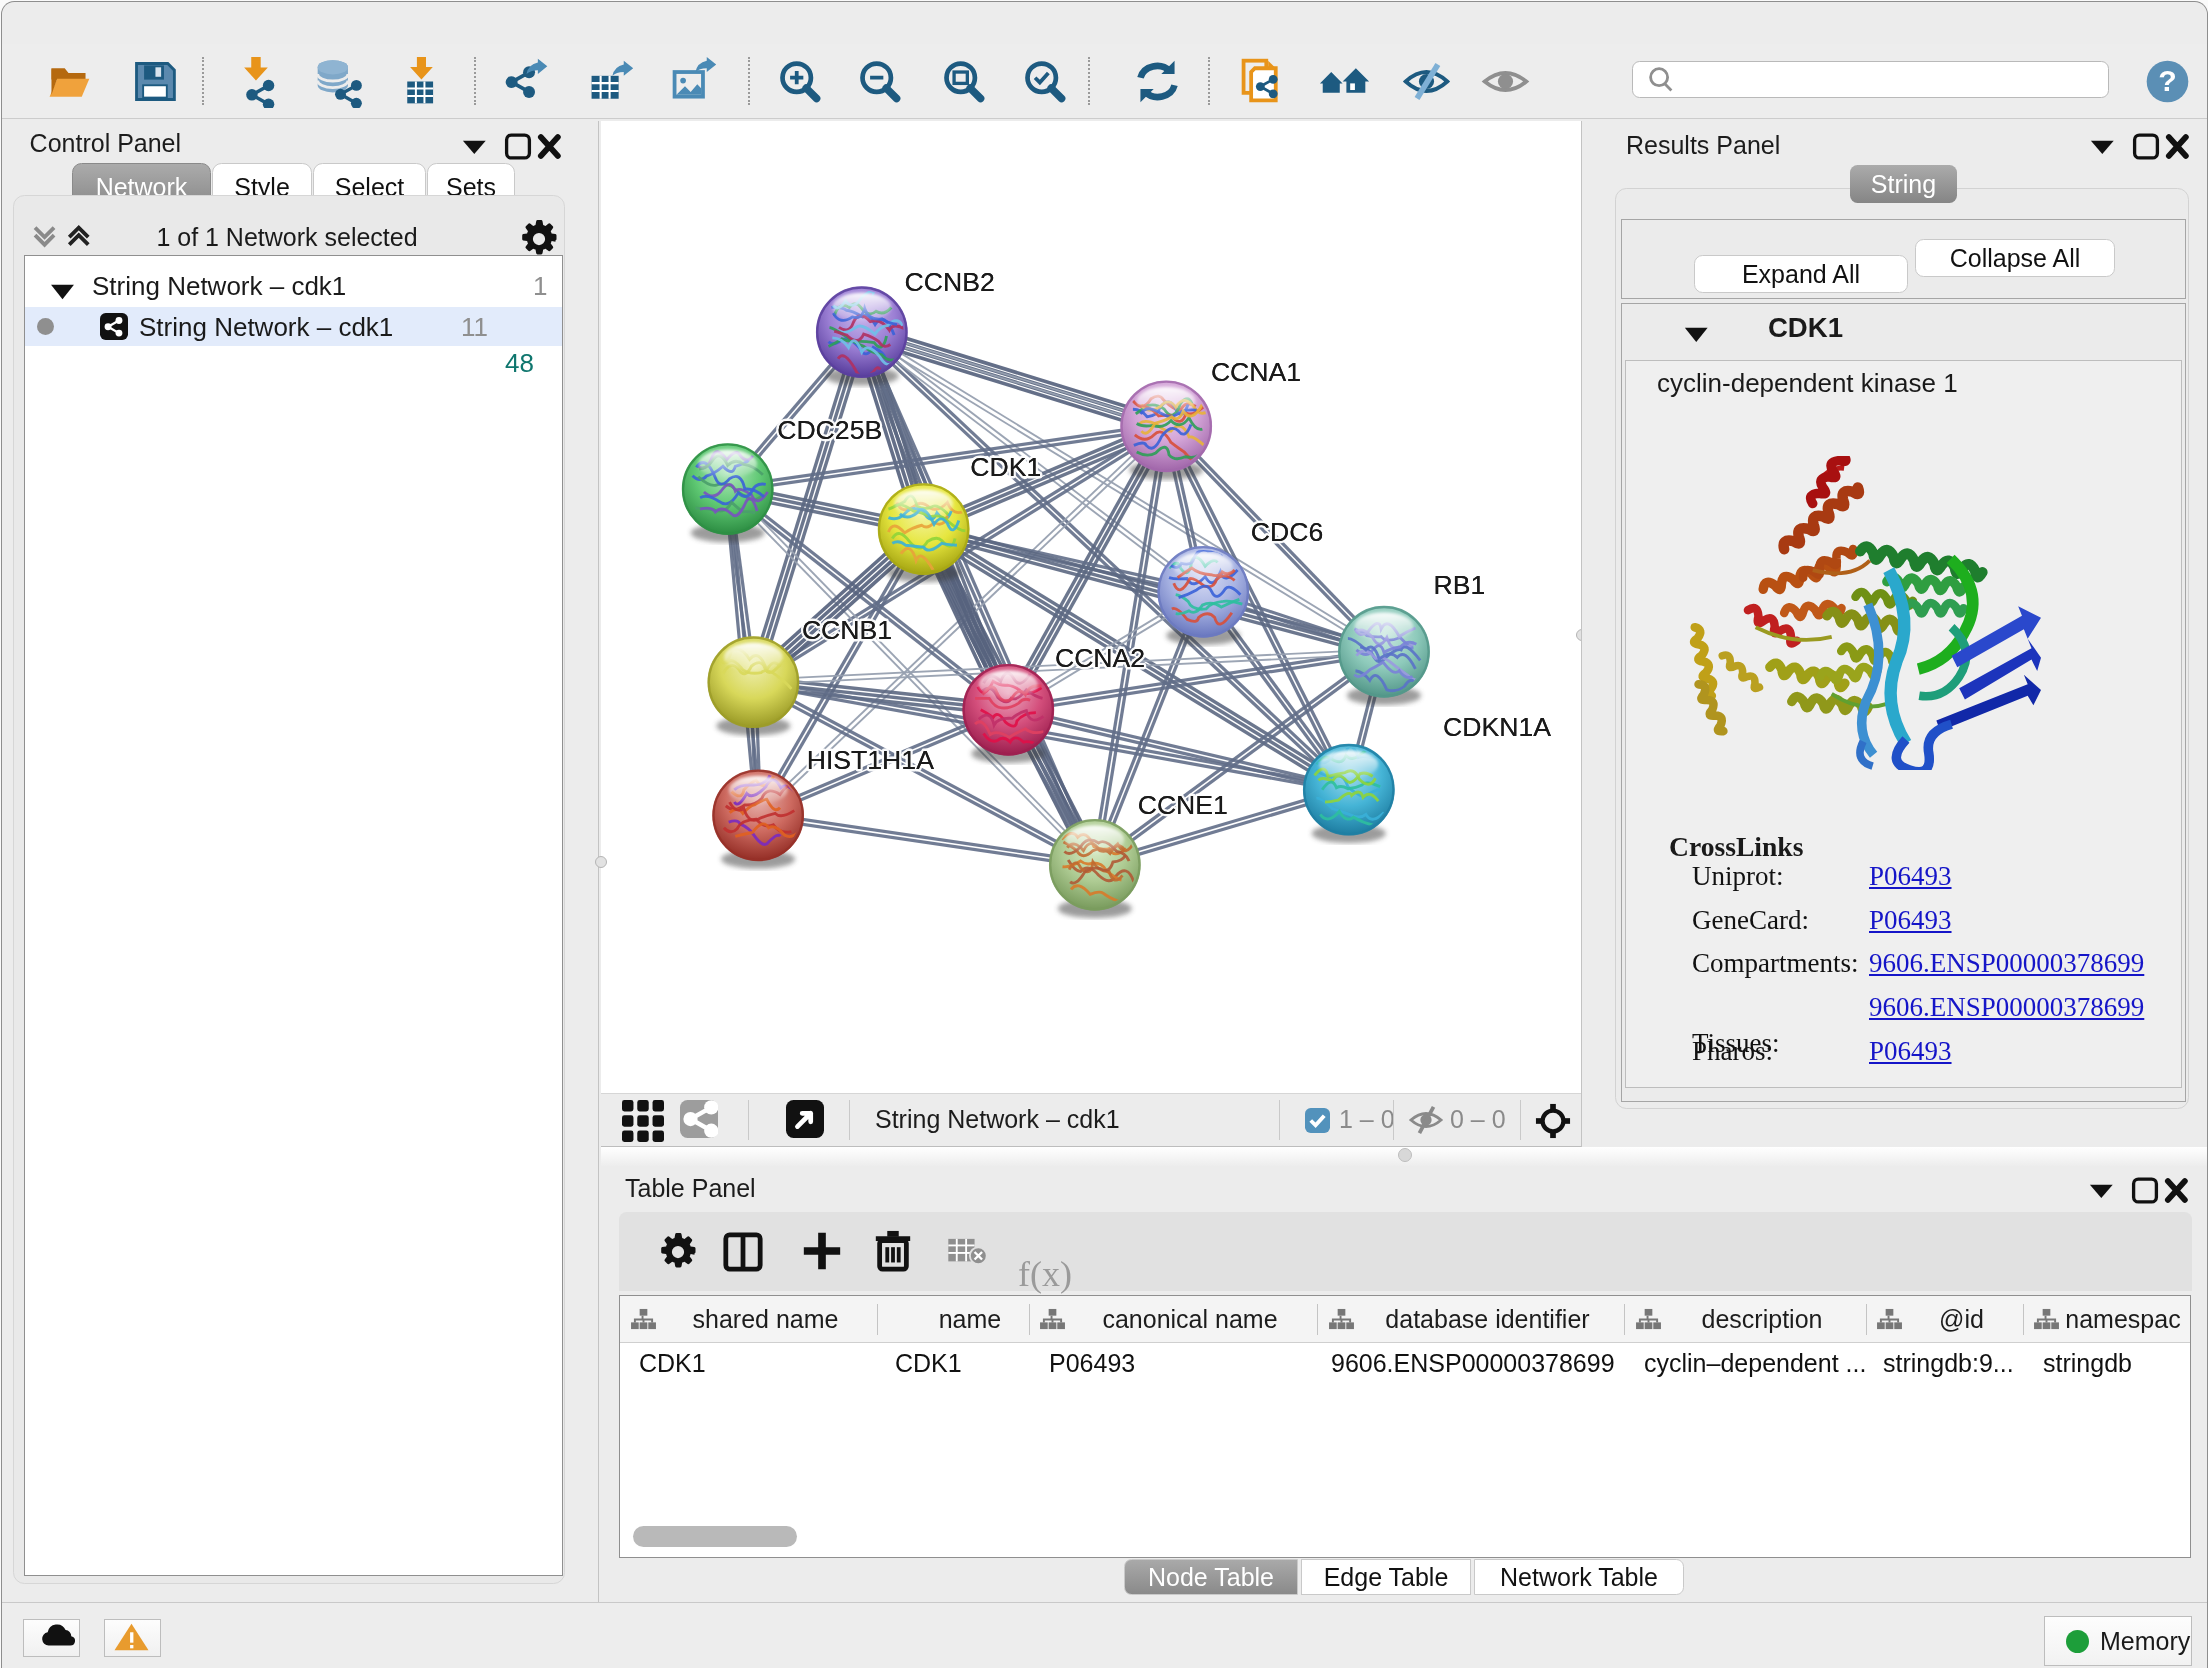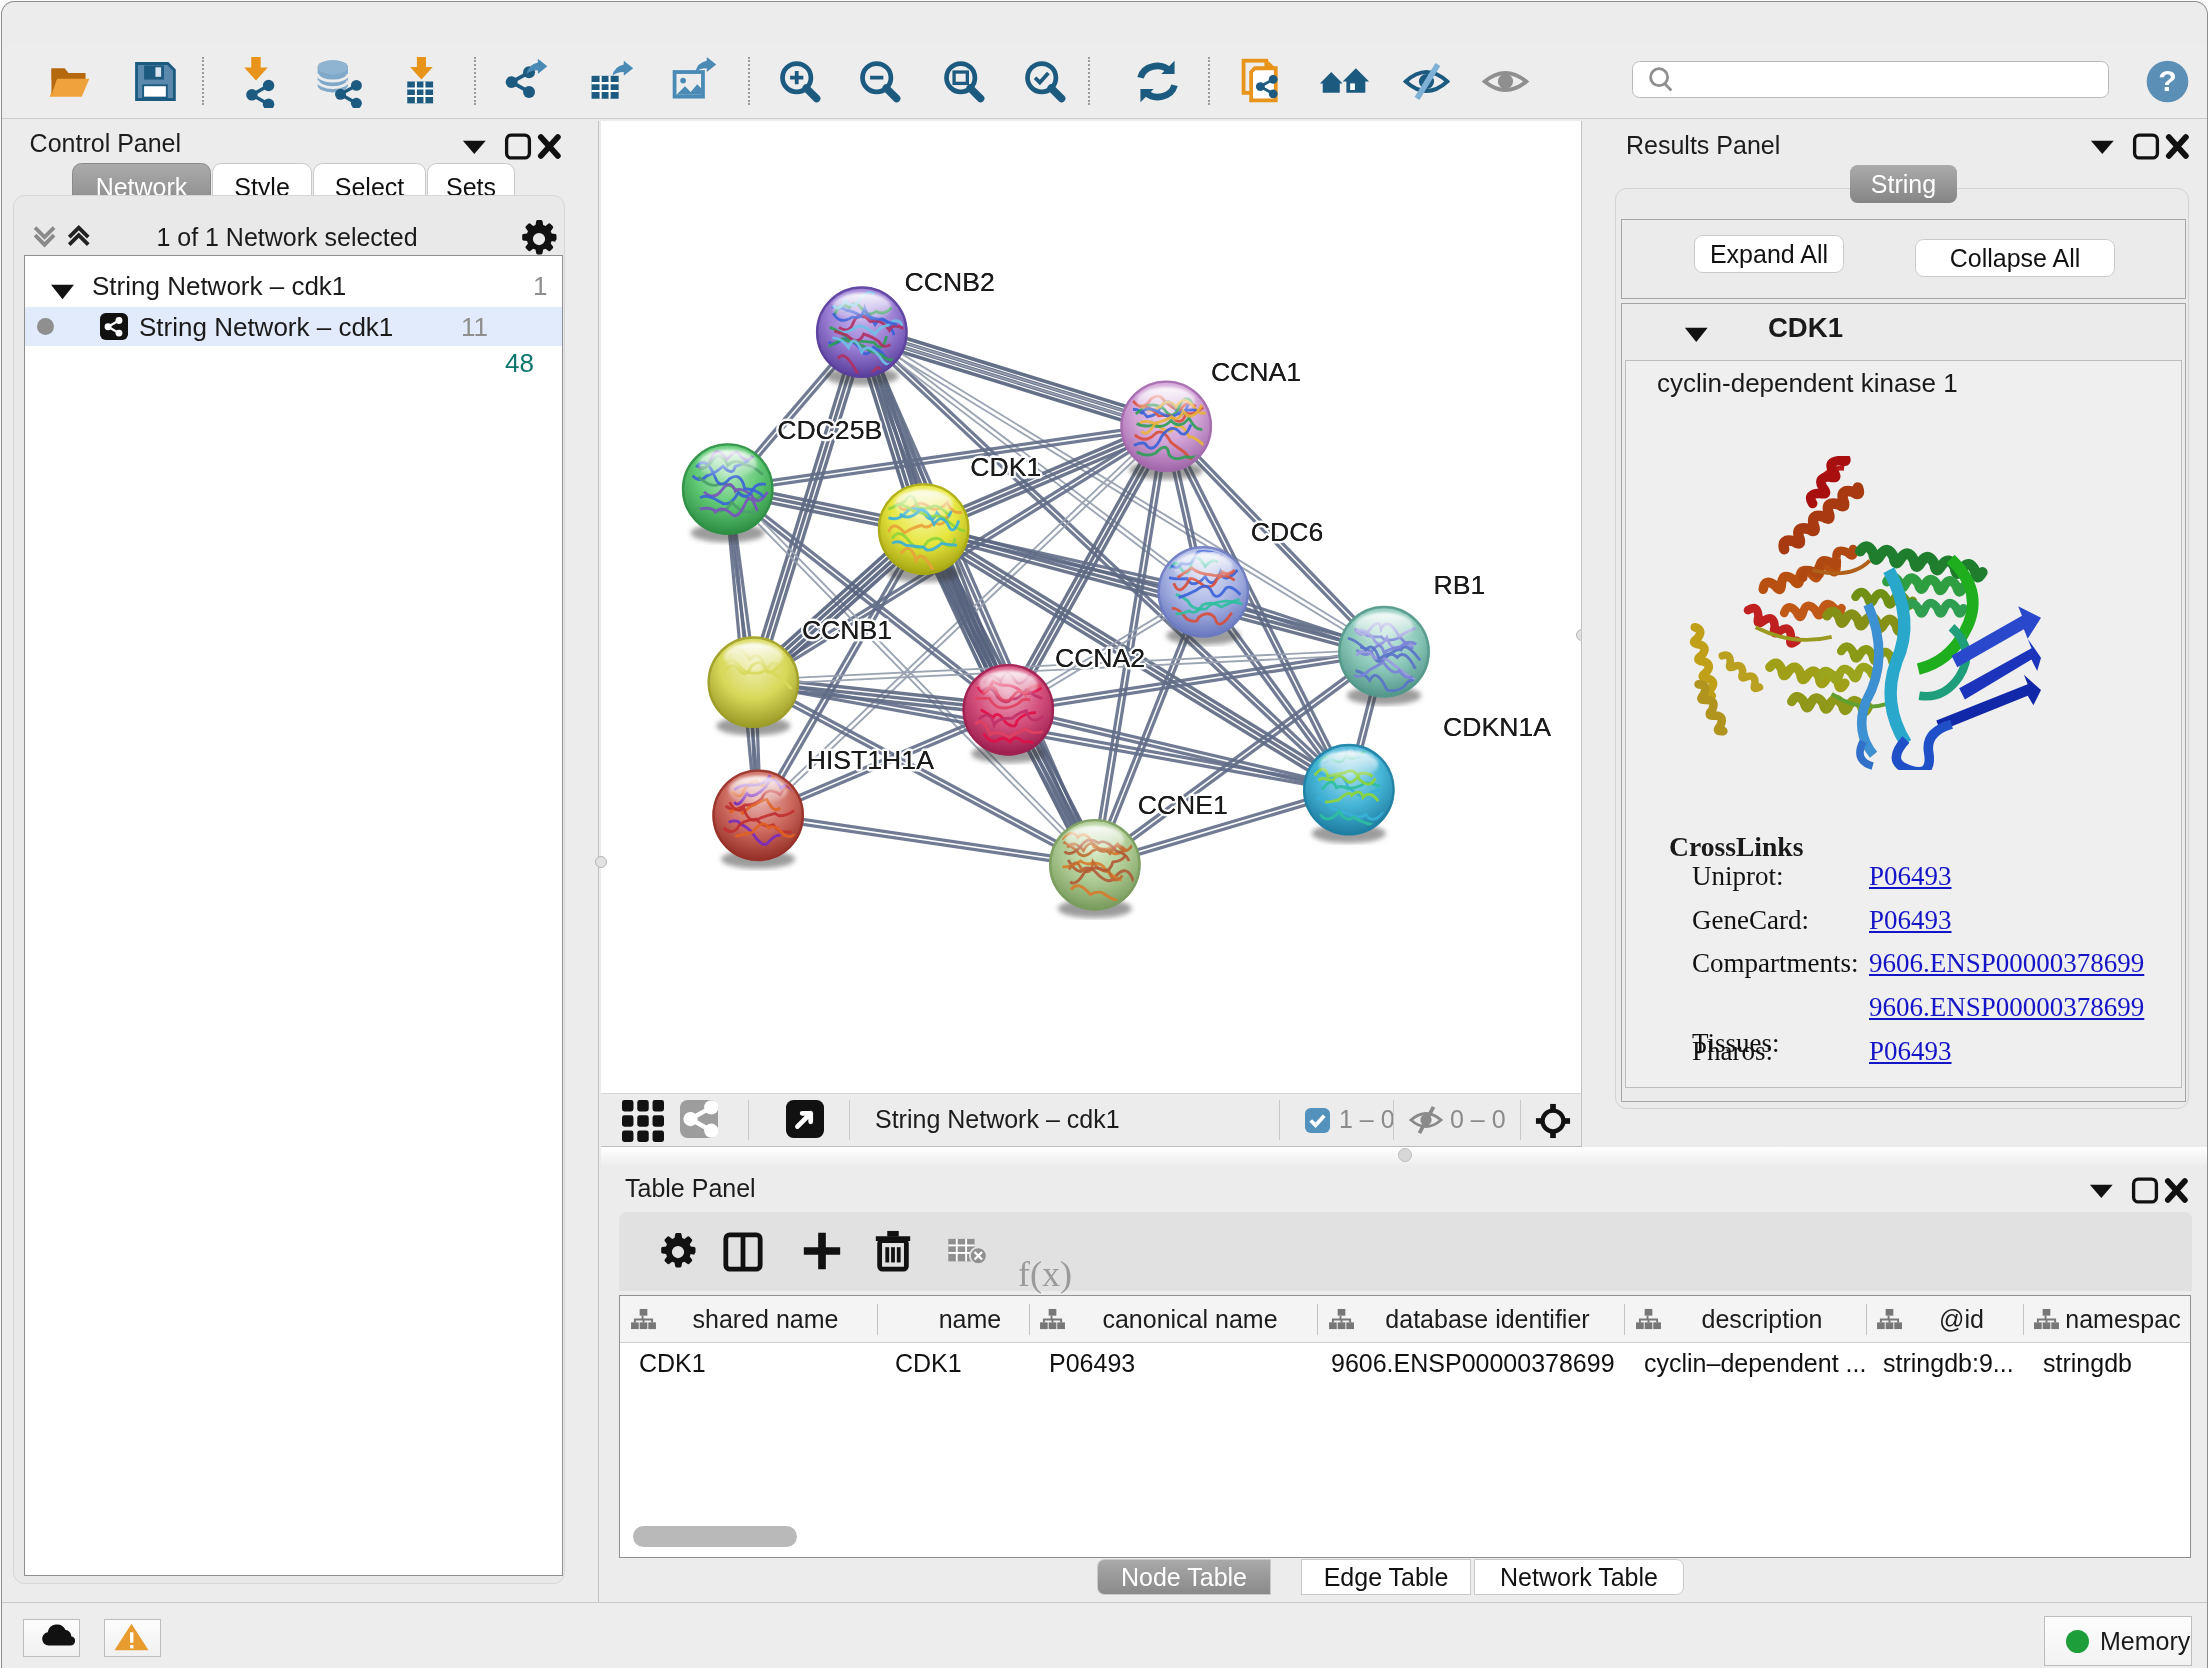--- a/index.html
+++ b/index.html
@@ -712,21 +712,21 @@
   <div class="results">
     <div class="ptitle" style="position:absolute;left:44px;top:9.5px;">Results Panel</div>
     <svg class="abs" style="left:507px;top:12.4px;" width="114" height="27" viewBox="0 0 120 28">
       <path d="M2 8 L26 8 L14 22 Z" fill="#111"></path>
       <rect x="48" y="2" width="24" height="24" rx="5" fill="none" stroke="#111" stroke-width="3.5"></rect>
       <path d="M84 4 L102 24 M102 4 L84 24" stroke="#111" stroke-width="6" stroke-linecap="round"></path>
     </svg>
     <div class="rs-outer"></div>
     <div class="stringtab">String</div>
     <div style="position:absolute;left:39px;top:98px;width:565px;height:80px;border:1.9px solid #a5a5a5;"></div>
-    <div class="btn" style="left:112px;top:114px;width:150px;line-height:36px;">Expand All</div>
+    <div class="btn" style="left:112px;top:134px;width:214px;line-height:36px;">Expand All</div>
     <div class="btn" style="left:333px;top:118px;width:200px;line-height:36px;">Collapse All</div>
     <div style="position:absolute;left:39px;top:182px;width:565px;height:799px;border:1.9px solid #a5a5a5;"></div>
     <svg class="abs" style="left:100px;top:202px;" width="28.5" height="23" viewBox="0 0 30 24">
         <path d="M3 5 L27 5 L15 20 Z" fill="#111"></path>
       </svg>
     <div style="position:absolute;left:171px;top:191px;width:105px;font-size:27.6px;font-weight:bold;text-align:center;">CDK1</div>
     <div style="position:absolute;left:43px;top:239px;width:557px;height:728px;background:#efefef;border:1.9px solid #bdbdbd;"></div>
     <div style="position:absolute;left:75px;top:247px;font-size:26px;">cyclin-dependent kinase 1</div>
     <svg class="abs" style="left:88px;top:335px;" width="371" height="314" viewBox="0 0 390 330">
         <path d="M158 25 q10 -14 25 -12" fill="none" stroke="#b81818" stroke-width="5"></path>
@@ -885,21 +885,21 @@
         </div>
       <div class="td" style="left:19px;">CDK1</div>
         <div class="td" style="left:275px;">CDK1</div>
         <div class="td" style="left:429px;">P06493</div>
         <div class="td" style="left:711px;">9606.ENSP00000378699</div>
         <div class="td" style="left:1024px;">cyclin–dependent ...</div>
         <div class="td" style="left:1263px;">stringdb:9...</div>
         <div class="td" style="left:1423px;">stringdb</div>
       <div style="position:absolute;left:13.3px;top:230px;width:164px;height:21px;background:#b9b9b9;border-radius:10.5px;"></div>
     </div>
-    <div class="btab sel" style="left:496px;width:174px;border-radius:7.6px 0 0 7.6px;">Node Table</div>
+    <div class="btab sel" style="left:523px;width:174px;border-radius:7.6px 0 0 7.6px;">Node Table</div>
     <div class="btab" style="left:700px;width:170px;">Edge Table</div>
     <div class="btab" style="left:873px;width:210px;border-radius:0 7.6px 7.6px 0;">Network Table</div>
   </div>
 
   <div class="statusbar">
     <div class="sbtn" style="left:21px;">
       <svg width="53" height="34" viewBox="0 0 56 36">
           <path d="M26 27 a7 7 0 0 1 -1-13.9 a10 10 0 0 1 19-2.5 a6.5 6.5 0 0 1 6 6.5 a5 5 0 0 1 -1 9.9 Z" fill="#111"></path>
         </svg>
     </div>

